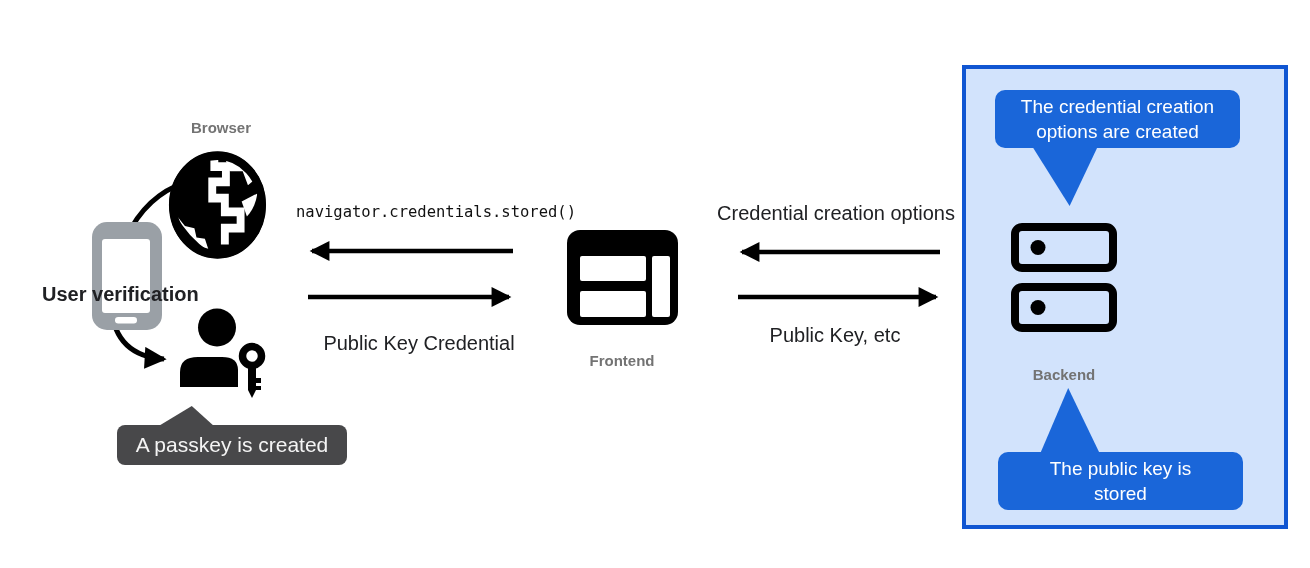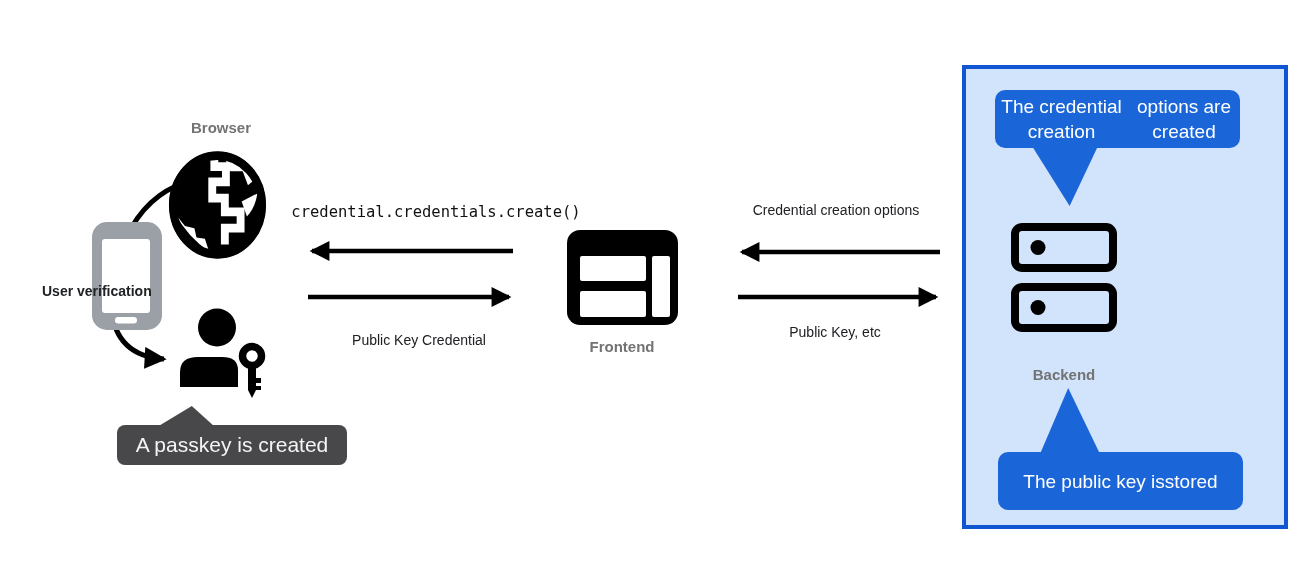--- a/index.html
+++ b/index.html
@@ -5,34 +5,34 @@
   html,body{margin:0;padding:0;background:#fff;}
   .canvas{
     position:relative;
     width:1310px;height:568px;
     background:#fff;
     font-family:"Liberation Sans",sans-serif;
     color:#202124;
     overflow:hidden;
   }
   .abs{position:absolute;}
-  .label{font-size:14px;color:#202124;text-align:center;white-space:nowrap;}
+  .label{font-size:20px;color:#202124;text-align:center;white-space:nowrap;}
   .label-bold{font-size:15px;font-weight:700;color:#737373;text-align:center;white-space:nowrap;}
   .code{
     font-family:"DejaVu Sans Mono","Liberation Mono",monospace;
     font-size:15.5px;color:#111;text-align:center;white-space:nowrap;
   }
   .tooltip-box{
     border-radius:8px;
     display:flex;align-items:center;justify-content:center;
     color:#f4f4f4;font-size:21px;white-space:nowrap;
   }
   .bubble{
     border-radius:10px;
-    display:flex;flex-direction:row;align-items:center;justify-content:center;
+    display:flex;flex-direction:column;align-items:center;justify-content:center;
     color:#fff;font-size:19px;line-height:25px;text-align:center;
   }
   .panel{
     border:4px solid #1056d2;background:#d2e3fc;box-sizing:border-box;
   }
   .tail{position:absolute;}
   svg{display:block;}
   .overlay{pointer-events:none;}
 </style>
 </head>
@@ -78,31 +78,31 @@
     <path d="M4 79 L4 64 Q4 49 22 49 L46 49 Q62 49 62 62 L62 79 Z" fill="#000"></path>
     <circle cx="76" cy="48" r="9.5" fill="none" stroke="#000" stroke-width="7.5"></circle>
     <path d="M72 58 h8 v12 h5 v5 h-5 v3 h5 v4 h-5 v0 l-4 8 l-4 -8 Z" fill="#000"></path>
   </svg>
 
   <div class="abs tail" style="left:157px;top:406px;width:58px;height:21px;background:#48484a;clip-path:polygon(60% 0,100% 100%,0 100%);"></div>
   <div class="abs tooltip-box" style="left:117px;top:425px;width:230px;height:40px;background:#48484a;">
     <span>A passkey is created</span>
   </div>
 
-  <div class="abs code" style="left:290px;top:203px;width:292px;">credential.credentials.create()</div>
+  <div class="abs code" style="left:290px;top:203px;width:292px;">navigator.credentials.stored()</div>
 
   <div class="abs label" style="left:319px;top:332px;width:200px;">Public Key Credential</div>
 
   <svg class="abs" style="left:567px;top:230px;" width="111" height="95" viewBox="0 0 111 95">
     <rect width="111" height="95" rx="13" fill="#000"></rect>
     <rect x="13" y="26" width="66" height="25" rx="2" fill="#fff"></rect>
     <rect x="13" y="61" width="66" height="26" rx="2" fill="#fff"></rect>
     <rect x="85" y="26" width="18" height="61" rx="2" fill="#fff"></rect>
   </svg>
-  <div class="abs label-bold" style="left:572px;top:338px;width:100px;">Frontend</div>
+  <div class="abs label-bold" style="left:572px;top:352px;width:100px;">Frontend</div>
 
   <div class="abs label" style="left:711px;top:202px;width:250px;">Credential creation options</div>
   <div class="abs label" style="left:735px;top:324px;width:200px;">Public Key, etc</div>
 
   <div class="abs panel" style="left: 962px; top: 65px; width: 326px; height: 464px; border-color: rgb(16, 86, 210); background-color: rgb(210, 227, 252);"></div>
 
   <div class="abs bubble" style="left:995px;top:90px;width:245px;height:58px;background:#1a66d9;">
     <div>The credential creation</div>
     <div>options are created</div>
   </div>

